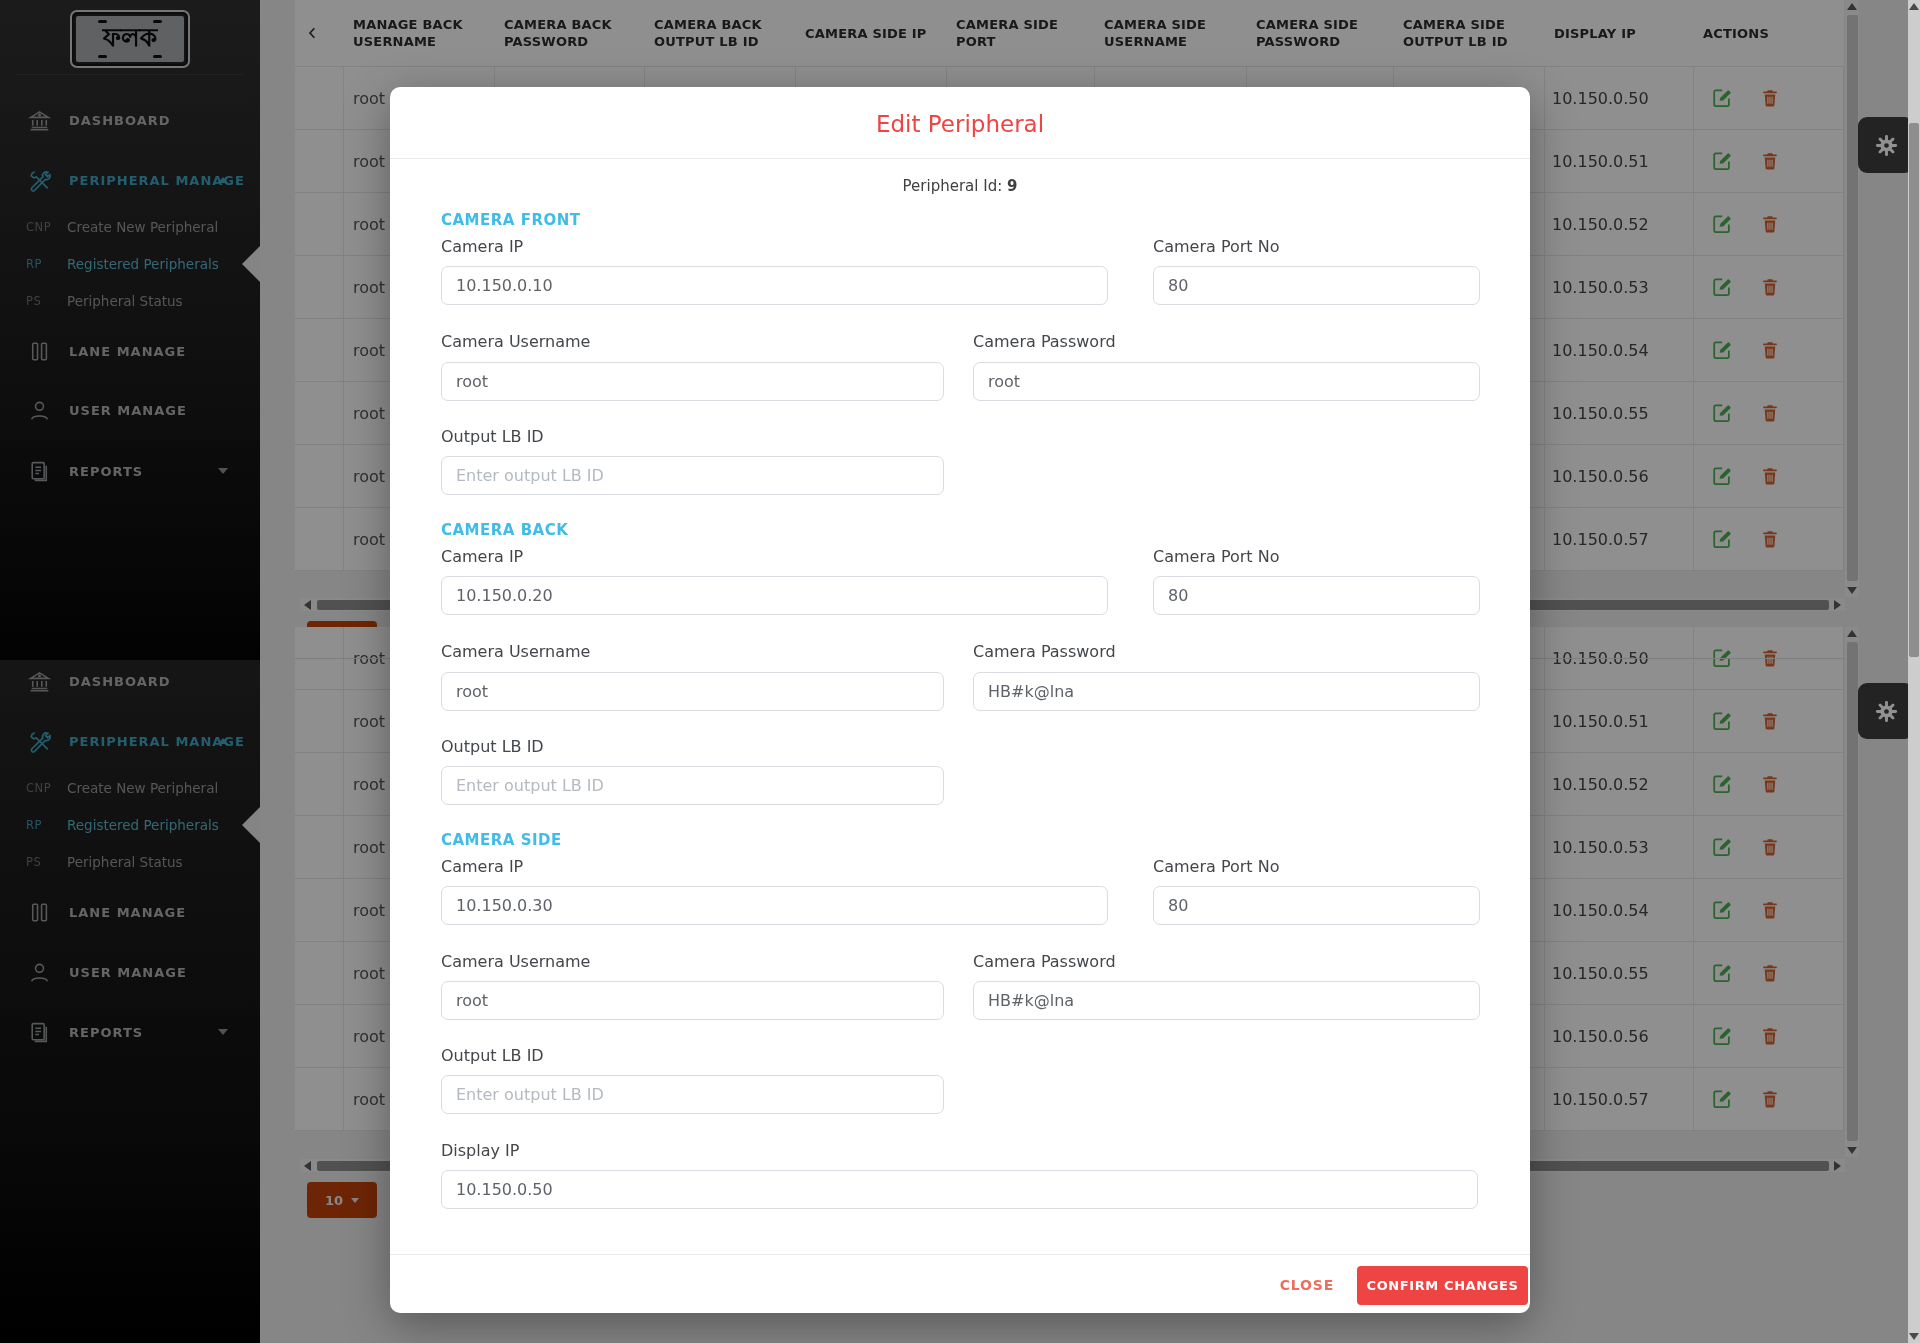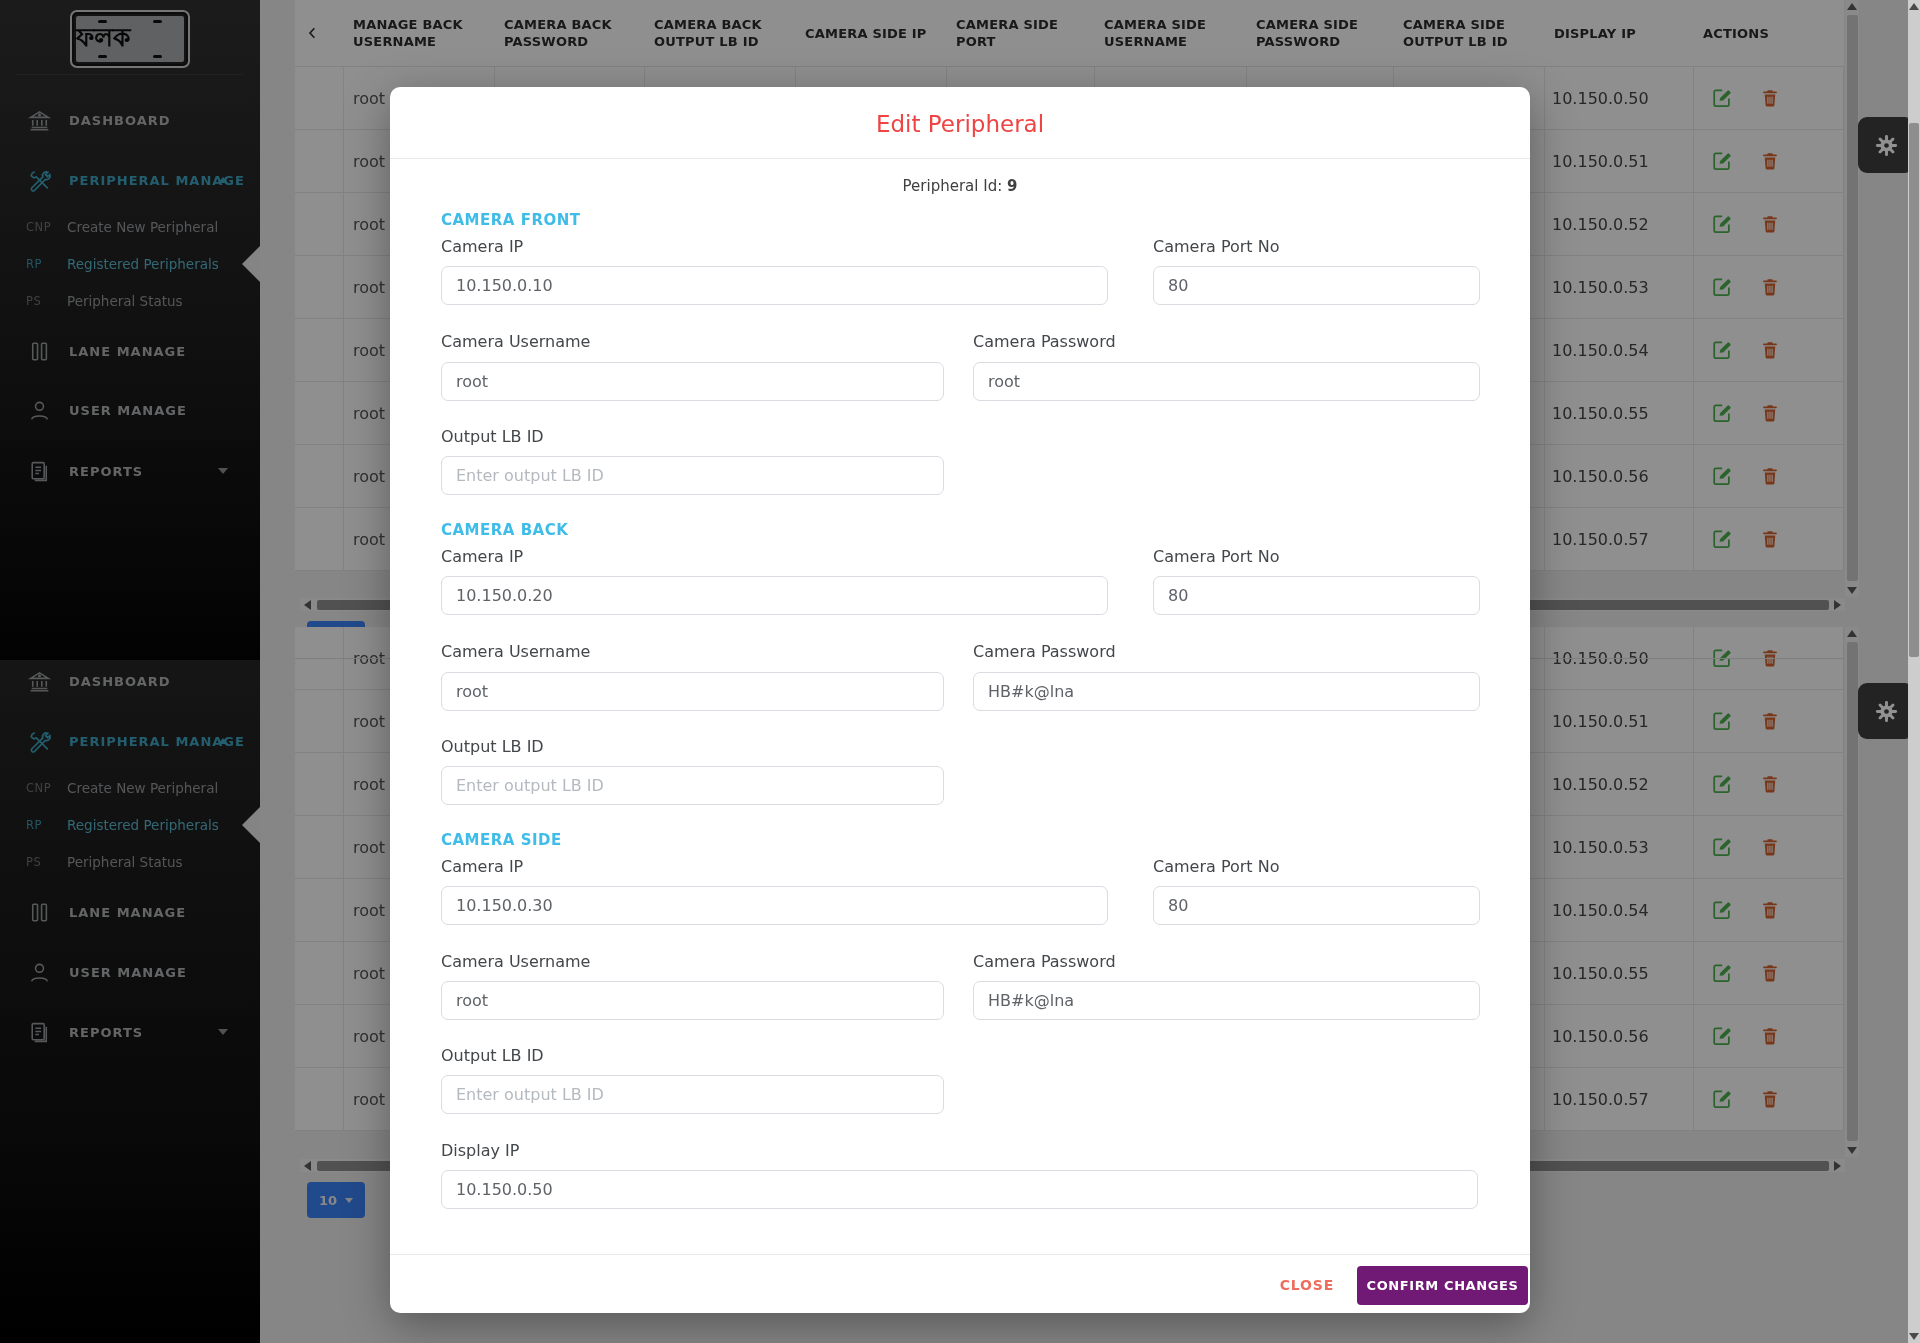--- a/index.html
+++ b/index.html
@@ -5,21 +5,21 @@
   * { margin:0; padding:0; box-sizing:border-box; }
   html,body { background:#555; }
   body { font-family:"DejaVu Sans","Liberation Sans",sans-serif; }
   #stage { position:relative; width:1920px; height:1343px; overflow:hidden; background:#ececec; }
 
   
   .sidebar { position:absolute; left:0; width:260px; overflow:hidden; }
   #sidebar-1 { top:0; height:660px; background:linear-gradient(180deg,#313131 0%,#1c1c1c 55%,#050505 100%); }
   #sidebar-2 { top:660px; height:683px; background:linear-gradient(180deg,#262626 0%,#101010 70%,#000 100%); }
   .logo-outer { position:absolute; left:70px; top:10px; width:120px; height:58px; border:2px solid #cfd0d0; border-radius:7px; padding:2px; background:#161616; }
-  .logo-inner { position:relative; width:100%; height:100%; background:#a9abad; border:2px solid #232323; border-radius:4px; display:flex; align-items:center; justify-content:flex-start; font-size:25px; font-weight:bold; color:#0d0d0d; }
+  .logo-inner { position:relative; width:100%; height:100%; background:#a9abad; border:2px solid #232323; border-radius:4px; display:flex; align-items:center; justify-content:center; font-size:25px; font-weight:bold; color:#0d0d0d; }
   .screw { position:absolute; width:9px; height:3px; background:#111; border-radius:2px; }
   .screw.tl{ top:4px; left:22px; } .screw.tr{ top:4px; right:22px; }
   .screw.bl{ bottom:4px; left:22px; } .screw.br{ bottom:4px; right:22px; }
   .logo-divider { position:absolute; left:15px; top:74px; width:228px; height:1px; background:#3d3d3d; }
   .nav-item { position:absolute; left:0; width:260px; height:24px; display:flex; align-items:center; cursor:pointer; }
   .nav-item .nav-label { margin-left:69px; font-size:13px; font-weight:bold; letter-spacing:1px; color:#b0b2b4; white-space:nowrap; }
   .nav-item .nav-ic { position:absolute; left:27px; width:25px; height:25px; color:#9a9c9e; }
   .nav-item.active .nav-label, .nav-item.active .nav-ic { color:#3fa6c2; }
   .sub-item { position:absolute; left:0; width:276px; height:22px; display:flex; align-items:center; cursor:pointer; }
   .sub-item .pfx { position:absolute; left:26px; width:34px; font-size:11.5px; letter-spacing:.5px; color:#707276; }
@@ -50,21 +50,21 @@
   .vscroll { position:absolute; left:1845px; width:14px; background:#f2f2f2; }
   .vthumb { position:absolute; left:1.5px; width:11px; background:#cbcbcb; border-radius:2px; }
   .hscroll { position:absolute; left:300px; width:1545px; height:13px; background:#f2f2f2; }
   .hthumb { position:absolute; top:1.5px; height:10px; background:#8f8f8f; border-radius:2px; }
   .arr { position:absolute; width:0; height:0; }
   .arr.up { border-left:5px solid transparent; border-right:5px solid transparent; border-bottom:7px solid #5a5a5a; left:2px; }
   .arr.down { border-left:5px solid transparent; border-right:5px solid transparent; border-top:7px solid #5a5a5a; left:2px; }
   .arr.left { border-top:5px solid transparent; border-bottom:5px solid transparent; border-right:7px solid #5a5a5a; top:2px; left:4px; }
   .arr.right { border-top:5px solid transparent; border-bottom:5px solid transparent; border-left:7px solid #5a5a5a; top:2px; right:4px; }
 
-  .page-size-btn { position:absolute; left:307px; width:58px; height:36px; background:#3b82f6; border-radius:4px; color:#f0f0f0; display:flex; align-items:center; justify-content:center; gap:8px; font-size:13px; font-weight:bold; cursor:pointer; }
+  .page-size-btn { position:absolute; left:307px; width:70px; height:36px; background:#c2410c; border-radius:4px; color:#f0f0f0; display:flex; align-items:center; justify-content:center; gap:8px; font-size:13px; font-weight:bold; cursor:pointer; }
   .ps-caret { width:0; height:0; border-left:4px solid transparent; border-right:4px solid transparent; border-top:5px solid #e8e8e8; }
 
   .gear-btn { position:absolute; left:1858px; width:56px; height:56px; background:#3e3e3e; border-radius:9px; display:flex; align-items:center; justify-content:center; cursor:pointer; }
 
   
   #overlay { position:absolute; inset:0; background:rgba(0,0,0,0.43); z-index:50; }
   #page-scrollbar { position:absolute; left:1908px; top:0; width:12px; height:1343px; background:#cdcdcd; z-index:60; }
   #page-scrollbar .pthumb { position:absolute; left:1px; top:123px; width:10px; height:534px; background:#8e8e8e; border-radius:2px; }
   #page-scrollbar .arr.up { border-bottom-color:#4a4a4a; left:1px; top:3px; }
   #page-scrollbar .arr.down { border-top-color:#4a4a4a; left:1px; bottom:3px; }
@@ -76,21 +76,21 @@
   .m-id b { font-weight:bold; }
   .sec-head { position:absolute; left:51px; font-size:15px; font-weight:bold; letter-spacing:.5px; color:#3fbce8; }
   .f-label { position:absolute; font-size:16px; color:#43464a; }
   .f-input { position:absolute; height:39px; border:1px solid #d9dce0; border-radius:7px; background:#fff; font-family:"DejaVu Sans","Liberation Sans",sans-serif; font-size:16px; color:#5f6368; padding:0 14px; outline:none; }
   .f-input::placeholder { color:#b4bac0; }
   .x-ip { left:51px; width:667px; } .x-port { left:763px; width:327px; }
   .x-user { left:51px; width:503px; } .x-pass { left:583px; width:507px; }
   .x-out { left:51px; width:503px; } .x-disp { left:51px; width:1037px; }
   .m-div2 { position:absolute; top:1167px; left:0; width:100%; height:1px; background:#e9e9e9; }
   .btn-close { position:absolute; top:1179px; right:196px; height:39px; line-height:39px; font-size:14px; font-weight:bold; letter-spacing:.8px; color:#ed6e5d; background:none; border:none; cursor:pointer; font-family:inherit; }
-  .btn-confirm { position:absolute; top:1179px; right:2px; width:171px; height:39px; background:#701a75; border:none; border-radius:4px; color:#fff; font-size:13px; font-weight:bold; letter-spacing:.6px; cursor:pointer; font-family:inherit; }
+  .btn-confirm { position:absolute; top:1179px; right:2px; width:171px; height:39px; background:#ef4444; border:none; border-radius:4px; color:#fff; font-size:13px; font-weight:bold; letter-spacing:.6px; cursor:pointer; font-family:inherit; }
 </style>
 </head>
 <body>
 
 <div id="stage">
 
   <div class="tablewrap" id="table-1">
     <div class="thead">
       <div class="th stub">
         <svg width="15" height="22" viewBox="0 0 24 24" fill="none" stroke="#2e2e2e" stroke-width="2.6">

